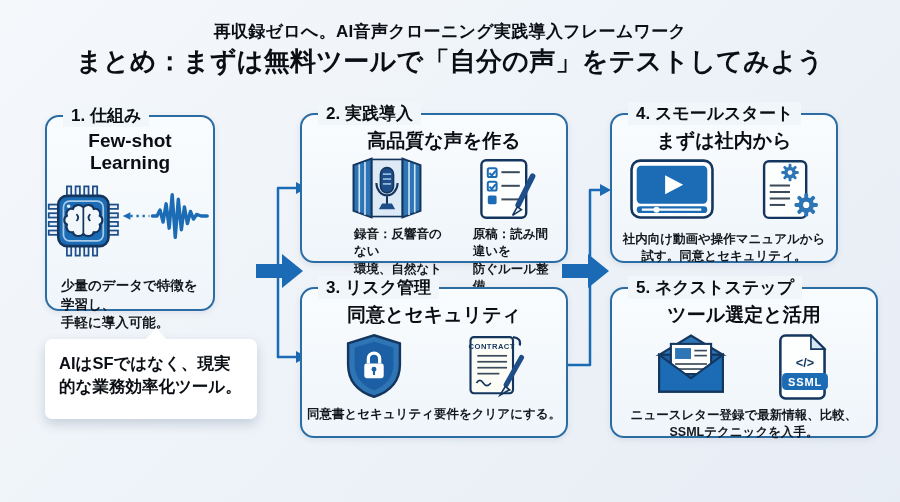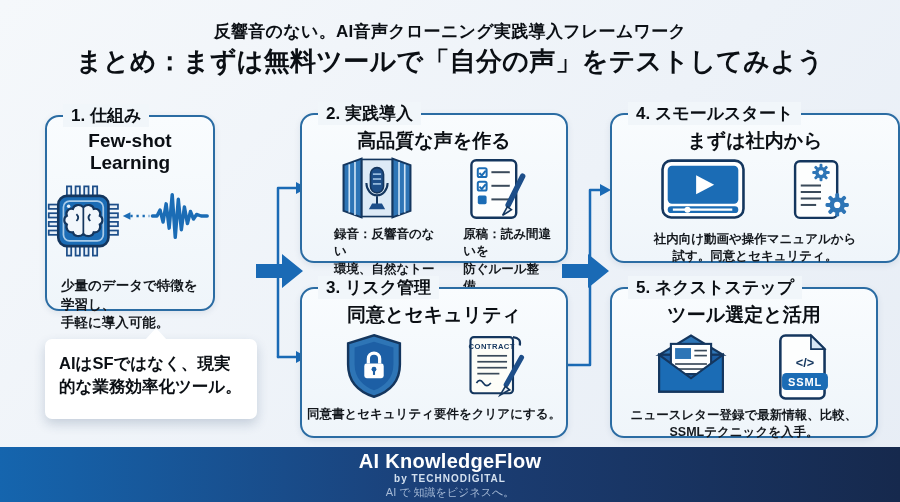--- a/index.html
+++ b/index.html
@@ -42,21 +42,21 @@
   .f-brand{font-size:20px;font-weight:bold;color:#ffffff;letter-spacing:.3px;line-height:1.1;}
   .f-by{font-size:10px;font-weight:bold;color:#d3e0ef;letter-spacing:1px;line-height:1.3;}
   .f-tag{font-size:11px;color:#a6bad6;line-height:1.3;}
   svg text{font-family:"Liberation Sans","DejaVu Sans",sans-serif;}
 </style>
 </head>
 <body>
 
 <div id="canvas">
 
-  <div class="hdr-sub">反響音のない。AI音声クローニング実践導入フレームワーク</div>
+  <div class="hdr-sub">再収録ゼロへ。AI音声クローニング実践導入フレームワーク</div>
   <div class="hdr-title">まとめ：まずは無料ツールで「自分の声」をテストしてみよう</div>
 
   <svg id="flow" width="900" height="502" viewBox="0 0 900 502">
     <g stroke="#1a6ab5" stroke-width="2.5" fill="none" stroke-linecap="round" stroke-linejoin="round">
       <path d="M278 357 V188 H296"></path>
       <path d="M278 357 H296"></path>
     </g>
     <polygon points="296,182 296,194 307,188" fill="#1a6ab5"></polygon>
     <polygon points="296,351 296,363 307,357" fill="#1a6ab5"></polygon>
     <path d="M568 365 H590 V190 H600" stroke="#1a6ab5" stroke-width="2.5" fill="none" stroke-linecap="round" stroke-linejoin="round"></path>
@@ -107,21 +107,21 @@
     <div class="caption cap-left" style="margin-top:13px;">少量のデータで特徴を学習し、
 手軽に導入可能。</div>
   </div>
 
   <div class="callout">
     <div class="tip"></div>
     <div class="txt">AIはSFではなく、現実
 的な業務効率化ツール。</div>
   </div>
 
-  <div class="card" style="left:300px;top:113px;width:268px;height:150px;">
+  <div class="card" style="left:300px;top:113px;width:268px;height:150px;padding-left:20px;">
     <div class="legend">2. 実践導入</div>
     <div class="subtitle">高品質な声を作る</div>
     <div class="icons" style="margin-top:3px;gap:52px;">
       <svg width="74" height="62" viewBox="0 0 90 76">
         <rect x="26" y="3" width="38" height="70" fill="#ddeaf6" stroke="#14365e" stroke-width="2"></rect>
         <polygon points="4,10 26,2 26,74 4,66" fill="#2e75b6" stroke="#14365e" stroke-width="2.5"></polygon>
         <polygon points="86,10 64,2 64,74 86,66" fill="#2e75b6" stroke="#14365e" stroke-width="2.5"></polygon>
         <line x1="11" y1="9" x2="11" y2="68" stroke="#cfe3f5" stroke-width="2"></line>
         <line x1="18" y1="6" x2="18" y2="71" stroke="#cfe3f5" stroke-width="2"></line>
         <line x1="72" y1="6" x2="72" y2="71" stroke="#cfe3f5" stroke-width="2"></line>
@@ -183,21 +183,21 @@
             <line x1="14" y1="49" x2="40" y2="49"></line>
           </g>
         <path d="M13 60 q4 -6 8 0 t9 0" fill="none" stroke="#14365e" stroke-width="2"></path>
         <line x1="66" y1="30" x2="48" y2="62" stroke="#1d4e89" stroke-width="6" stroke-linecap="round"></line>
         <polygon points="47,64 41,74 52,68" fill="#e8f0f8" stroke="#14365e" stroke-width="2"></polygon>
       </svg>
     </div>
     <div class="caption cap-center" style="margin-top:6px;">同意書とセキュリティ要件をクリアにする。</div>
   </div>
 
-  <div class="card" style="left:610px;top:113px;width:290px;height:150px;">
+  <div class="card" style="left:610px;top:113px;width:228px;height:150px;">
     <div class="legend">4. スモールスタート</div>
     <div class="subtitle">まずは社内から</div>
     <div class="icons" style="margin-top:4px;gap:40px;">
       <svg width="92" height="62" viewBox="0 0 100 72">
         <rect x="3" y="3" width="94" height="66" rx="10" fill="#ffffff" stroke="#14365e" stroke-width="3"></rect>
         <rect x="9" y="9" width="82" height="44" rx="5" fill="#1b6cb5"></rect>
         <polygon points="42,20 63,31 42,42" fill="#ffffff"></polygon>
         <rect x="9" y="56" width="82" height="8" rx="4" fill="#1b6cb5"></rect>
         <line x1="15" y1="60" x2="84" y2="60" stroke="#ffffff" stroke-width="2.5"></line>
         <circle cx="32" cy="60" r="3.5" fill="#ffffff"></circle>
@@ -254,19 +254,14 @@
         <polygon points="42,3 58,19 42,19" fill="#d7e6f4" stroke="#14365e" stroke-width="2"></polygon>
         <text x="35" y="40" text-anchor="middle" font-size="15" font-weight="bold" fill="#14365e">&lt;/&gt;</text>
         <rect x="8" y="47" width="54" height="20" rx="5" fill="#1b6cb5"></rect>
         <text x="35" y="62" text-anchor="middle" font-size="13" font-weight="bold" fill="#ffffff" letter-spacing="1">SSML</text>
       </svg>
     </div>
     <div class="caption" style="margin-top:6px;font-size:12.5px;text-align:center;">ニュースレター登録で最新情報、比較、
 SSMLテクニックを入手。</div>
   </div>
 
-  <div class="footer">
-    <div class="f-brand">AI KnowledgeFlow</div>
-    <div class="f-by">by TECHNODIGITAL</div>
-    <div class="f-tag">AI で 知識をビジネスへ。</div>
-  </div>
 
 </div>
 
 </body></html>

